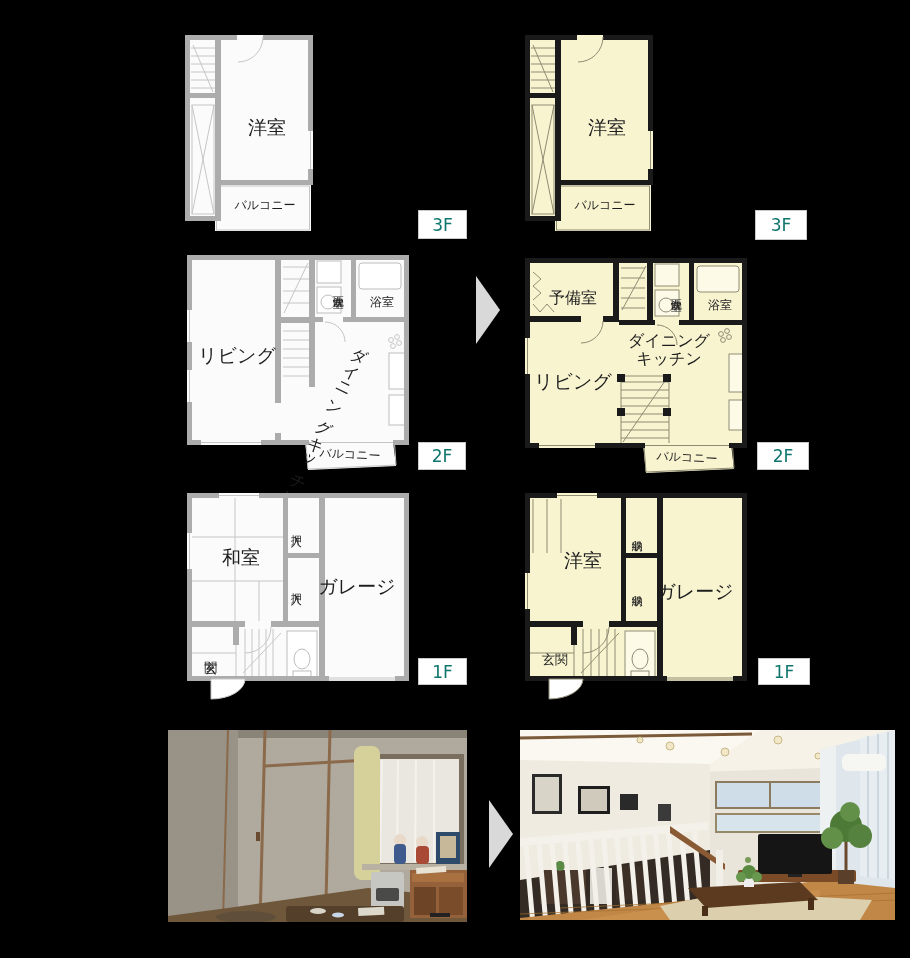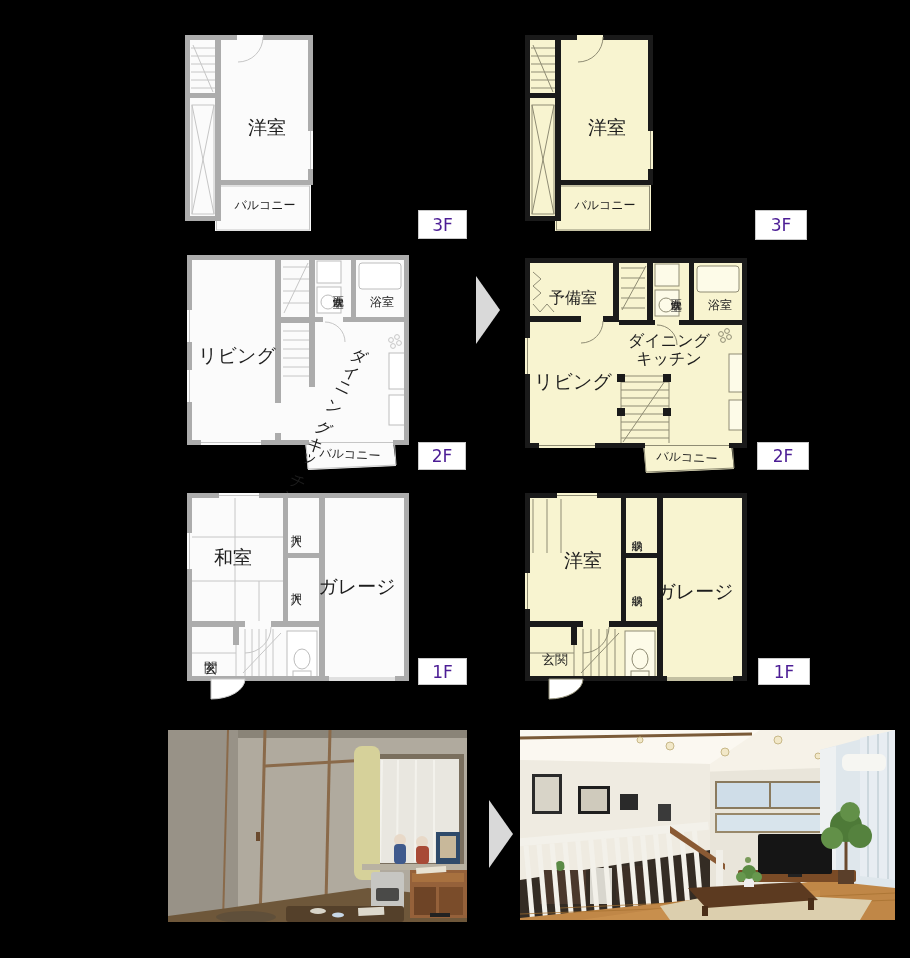--- a/index.html
+++ b/index.html
@@ -22,21 +22,21 @@
   .lbl{position:absolute;color:#1d1d1d;white-space:nowrap;line-height:1.12;
        transform:translate(-50%,-50%);text-align:center;}
   .lbl.v{writing-mode:vertical-rl;text-orientation:upright;letter-spacing:1px;}
   .lbl.wrap{white-space:normal;}
   .s11{font-size:11px;} .s12{font-size:12px;} .s13{font-size:13px;}
   .s16{font-size:16px;} .s17{font-size:19px;}
   .diag{writing-mode:vertical-rl;text-orientation:upright;height:96px;letter-spacing:2px;
         transform:translate(-50%,-50%) rotate(26deg);}
   .r2{transform:translate(-50%,-50%) rotate(3deg);}
   
-  .floor-tag{position:absolute;background:#ffffff;border:1px solid #c9c9c9;color:#4c1d95;
+  .floor-tag{position:absolute;background:#ffffff;border:1px solid #c9c9c9;color:#0f766e;
              display:flex;align-items:center;justify-content:center;font-size:17px;}
   
   .arrow{position:absolute;width:0;height:0;border-style:solid;
          border-color:transparent transparent transparent #d9d9d9;}
   .photo{position:absolute;}
   .photo svg{display:block;}
 </style>
 </head>
 <body>
 
@@ -292,21 +292,21 @@
       </g>
       <rect class="room" x="142" y="183" width="66" height="5"></rect>
       <line class="thin" x1="142" y1="185" x2="208" y2="185"></line>
       <line class="thin" x1="142" y1="187" x2="208" y2="187"></line>
       <rect class="room" x="0" y="40" width="5" height="36"></rect>
       <line class="thin" x1="2.5" y1="40" x2="2.5" y2="76"></line>
       <rect class="room" x="32" y="0" width="40" height="5"></rect>
       <line class="thin" x1="32" y1="2.5" x2="72" y2="2.5"></line>
       <path class="doorarc" d="M58,186 A34,20 0 0 1 24,206 L24,186 Z"></path>
     </svg>
-    <div class="lbl s17" style="left:46px;top:65px">和室</div>
+    <div class="lbl s17" style="left:54px;top:65px">和室</div>
     <div class="lbl v s11" style="left:108px;top:34px">押入</div>
     <div class="lbl v s11" style="left:108px;top:92px">押入</div>
     <div class="lbl s17" style="left:170px;top:94px">ガレージ</div>
     <div class="lbl v s13" style="left:23px;top:158px">玄関</div>
   </div>
 
   <div class="plan after" style="left:525px;top:493px;width:222px;height:207px">
     <svg viewBox="0 0 222 207" width="222" height="207">
       <rect class="room" x="0" y="0" width="222" height="188"></rect>
       <g class="thin">

